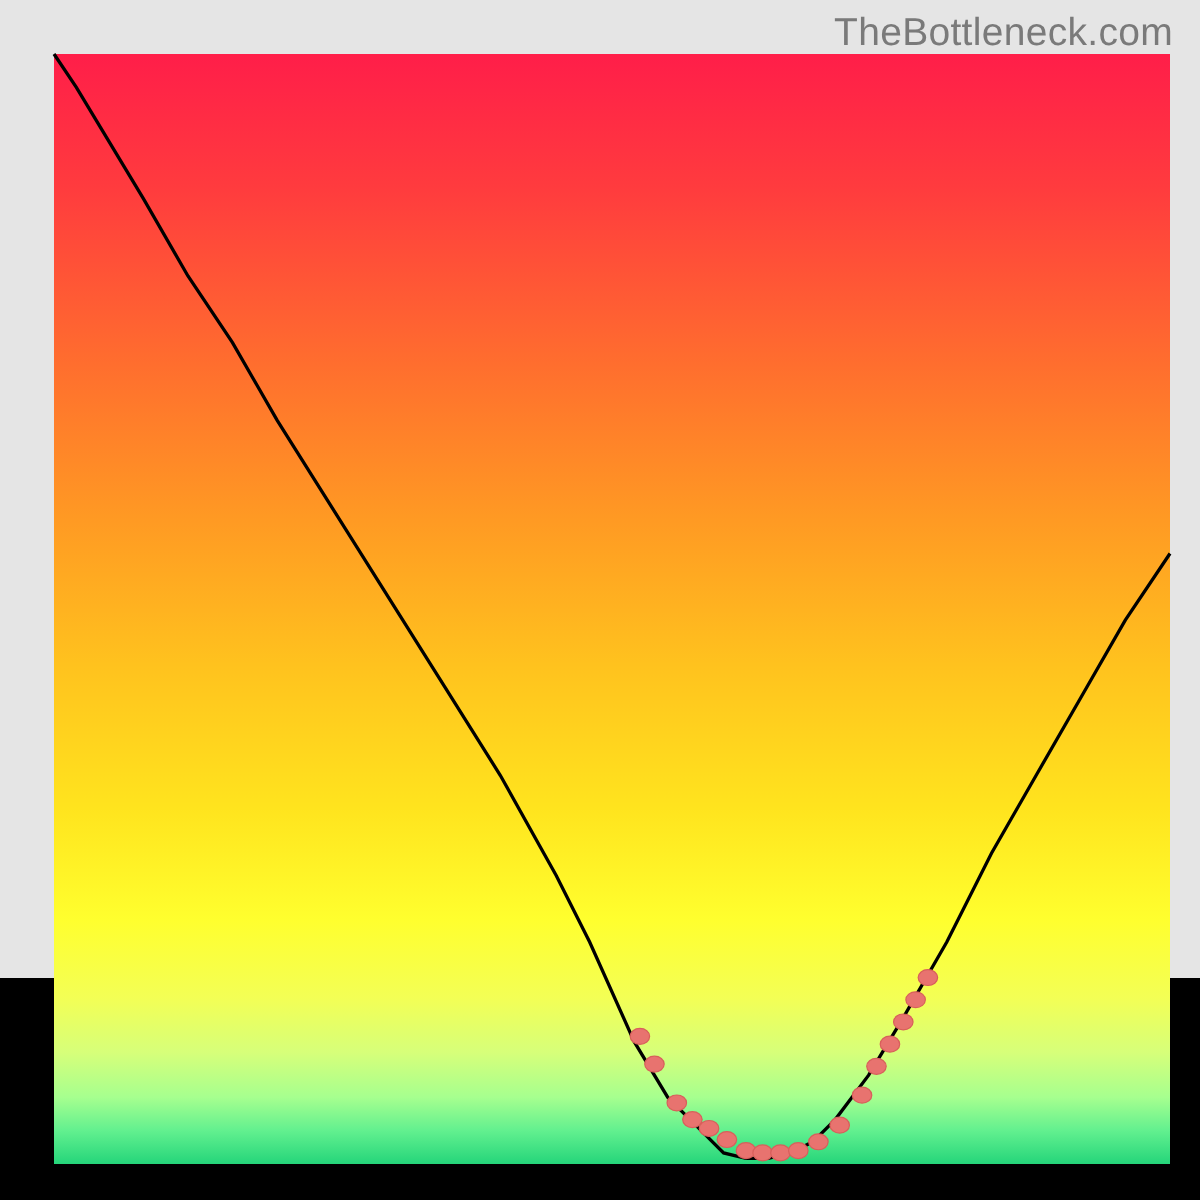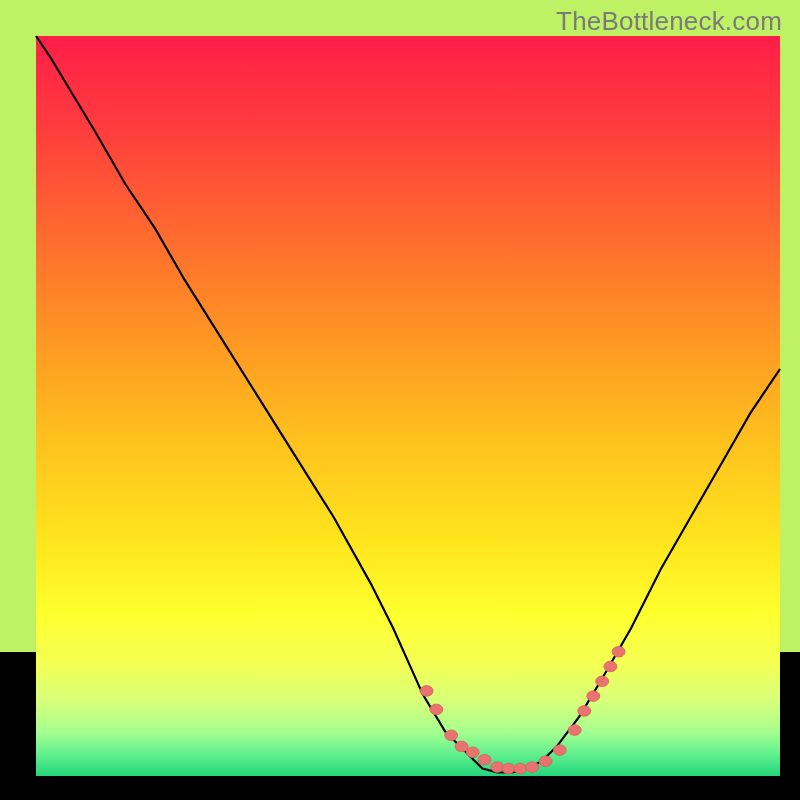--- a/index.html
+++ b/index.html
@@ -1,21 +1,21 @@
 <!DOCTYPE html>
 <html><head>
 <meta charset="utf-8">
 <style>
   * { margin: 0; padding: 0; box-sizing: border-box; }
   html, body { width: 800px; height: 800px; overflow: hidden; background: #000; }
   .container {
     position: relative;
     width: 800px;
     height: 652px;
-    background: #bef264;
+    background: #e5e5e5;
   }
   .watermark {
     position: absolute;
     top: 6px;
     right: 18px;
     font-family: Arial, Helvetica, sans-serif;
     font-size: 26px;
     font-weight: 500;
     color: #7a7a7a;
     letter-spacing: 0.2px;

